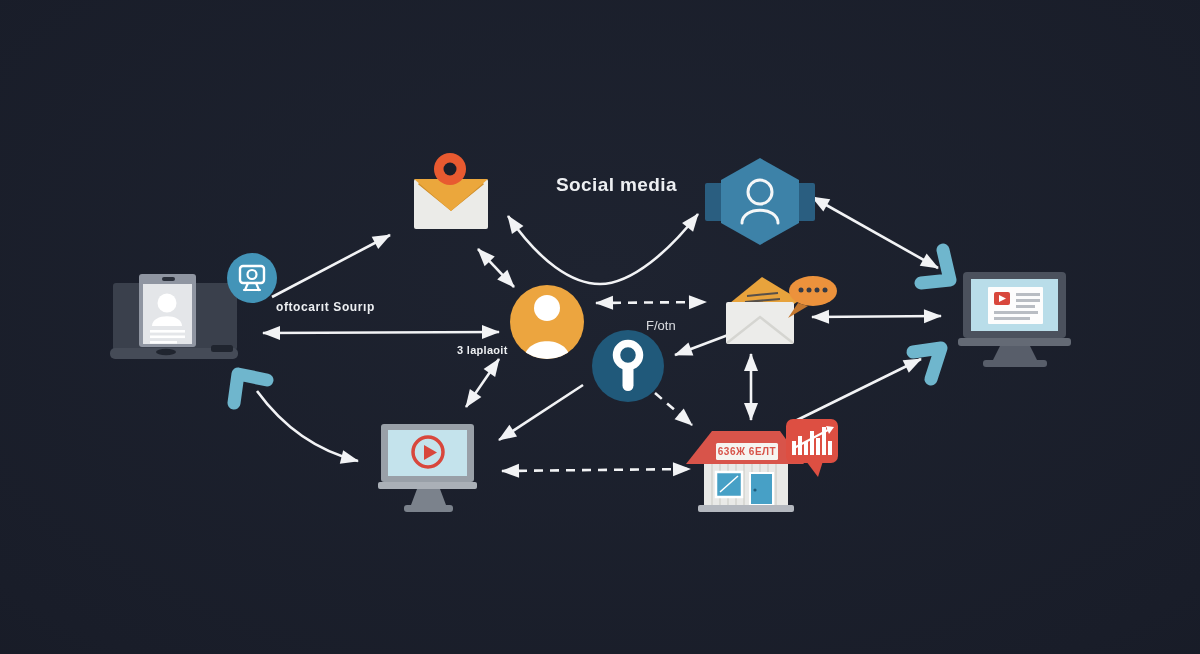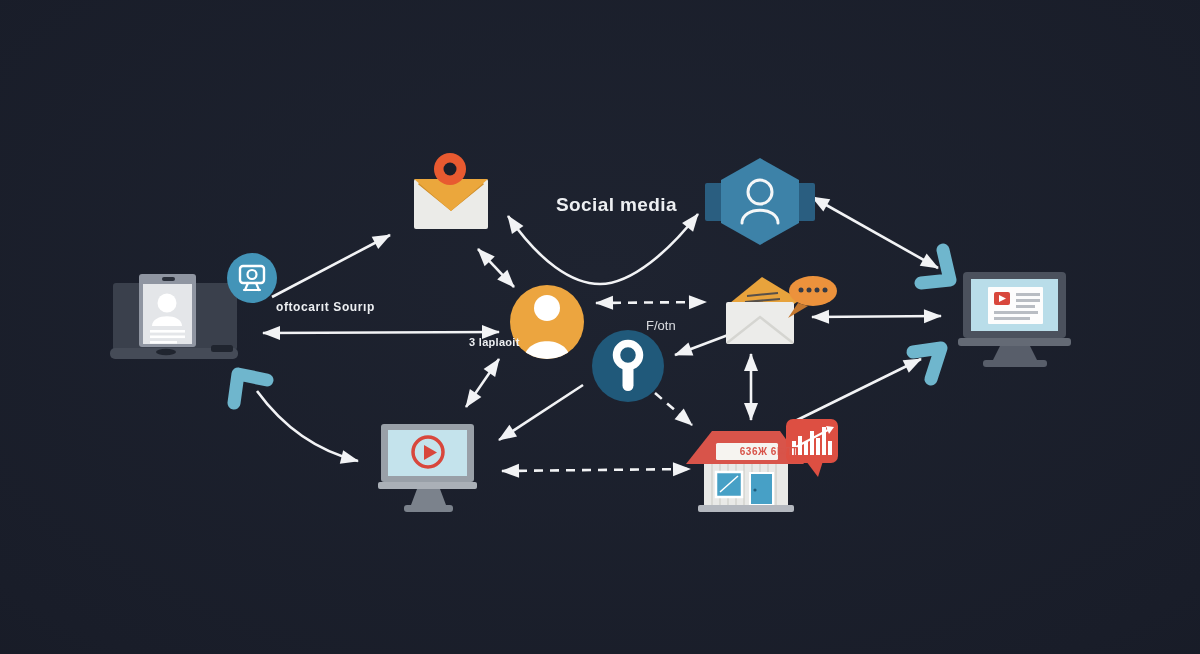--- a/index.html
+++ b/index.html
@@ -6,26 +6,26 @@
   .stage{
     position:relative;width:1200px;height:654px;overflow:hidden;
     background:radial-gradient(120% 130% at 50% 42%, #1e2330 0%, #191d29 55%, #13161f 100%);
     font-family:"Liberation Sans", sans-serif;
   }
   .stage svg{position:absolute;left:0;top:0;}
   .arrow{stroke:#f2f3f5;stroke-width:2.6;fill:none;}
   .dashed{stroke-dasharray:9 7;}
   .chev{stroke:#6fb6cd;stroke-width:13;fill:none;stroke-linecap:round;stroke-linejoin:round;}
   .label{position:absolute;color:#edeff2;}
-  .label-social{left:556px;top:170px;font-size:19px;font-weight:600;line-height:30px;letter-spacing:.4px;margin-top:20px;}
+  .label-social{left:556px;top:170px;font-size:19px;font-weight:600;line-height:30px;letter-spacing:.4px;}
   .label-social span{display:block;}
   .label-oftocart{left:276px;top:300px;font-size:12px;font-weight:600;letter-spacing:.6px;}
-  .label-laplaoit{left:457px;top:336px;font-size:11px;font-weight:600;letter-spacing:.3px;margin-left:12px;}
+  .label-laplaoit{left:457px;top:344px;font-size:11px;font-weight:600;letter-spacing:.3px;}
   .label-fotn{left:646px;top:318px;font-size:13px;font-weight:400;opacity:.9;}
-  .label-sign{left:738px;top:443px;width:62px;height:30px;font-size:10px;font-weight:700;
+  .label-sign{left:716px;top:443px;width:62px;height:30px;font-size:10px;font-weight:700;
     color:#d8544a;text-align:center;line-height:17px;letter-spacing:.5px;}
 </style>
 </head>
 <body>
 
 <div class="stage">
   <svg width="1200" height="654" viewBox="0 0 1200 654">
     <defs>
       <marker id="ah" markerUnits="userSpaceOnUse" markerWidth="20" markerHeight="16" refX="18" refY="8" orient="auto">
         <path d="M1,1 L19,8 L1,15 Z" fill="#f2f3f5"></path>

